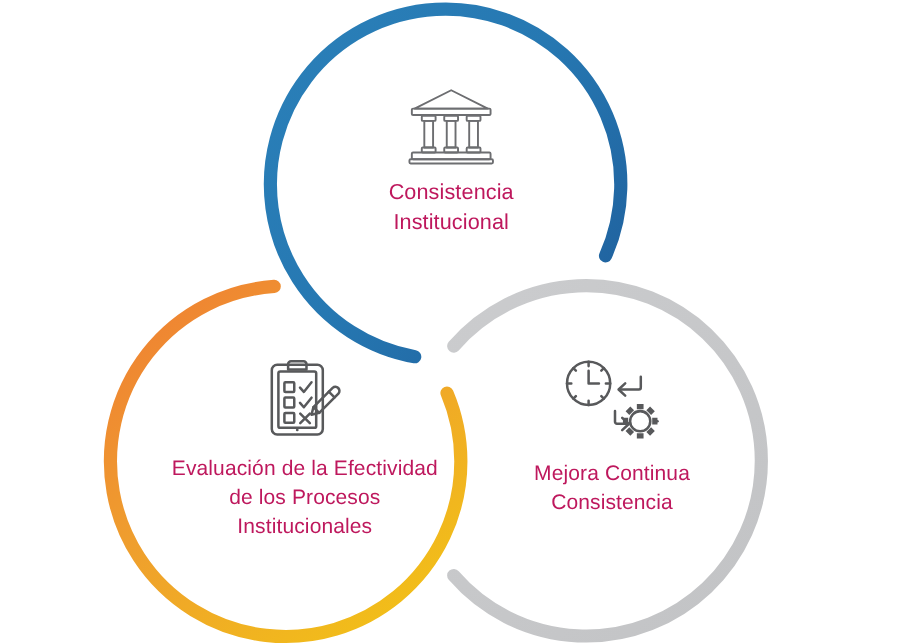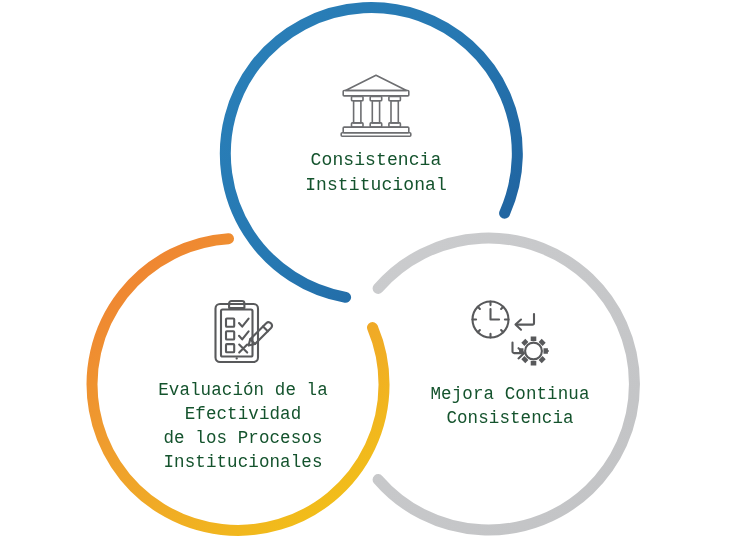--- a/index.html
+++ b/index.html
@@ -30,29 +30,28 @@
     width: 260px;
     transform: translateX(-50%);
   }
   .node-icon {
     display: block;
     margin: 0 auto 10px auto;
     line-height: 0;
   }
   .node-label {
     display: block;
-    color: #14532d;
+    color: #be185d;
     font-size: 17.5px;
     line-height: 1.38;
     letter-spacing: 0.1px;
     white-space: pre-line;
-    font-family: Liberation Mono, monospace;
   }
   #node-consistencia { left: 376px; top: 72px; }
-  #node-evaluacion   { left: 243px; top: 298px; }
+  #node-evaluacion   { left: 254px; top: 298px; }
   #node-mejora       { left: 510px; top: 298px; }
   #node-consistencia .node-label { font-size: 18px; }
 </style>
 </head>
 <body>
 
 <div id="stage">
 
   <svg id="rings" viewBox="0 0 750 537" aria-hidden="true">
     <defs>

